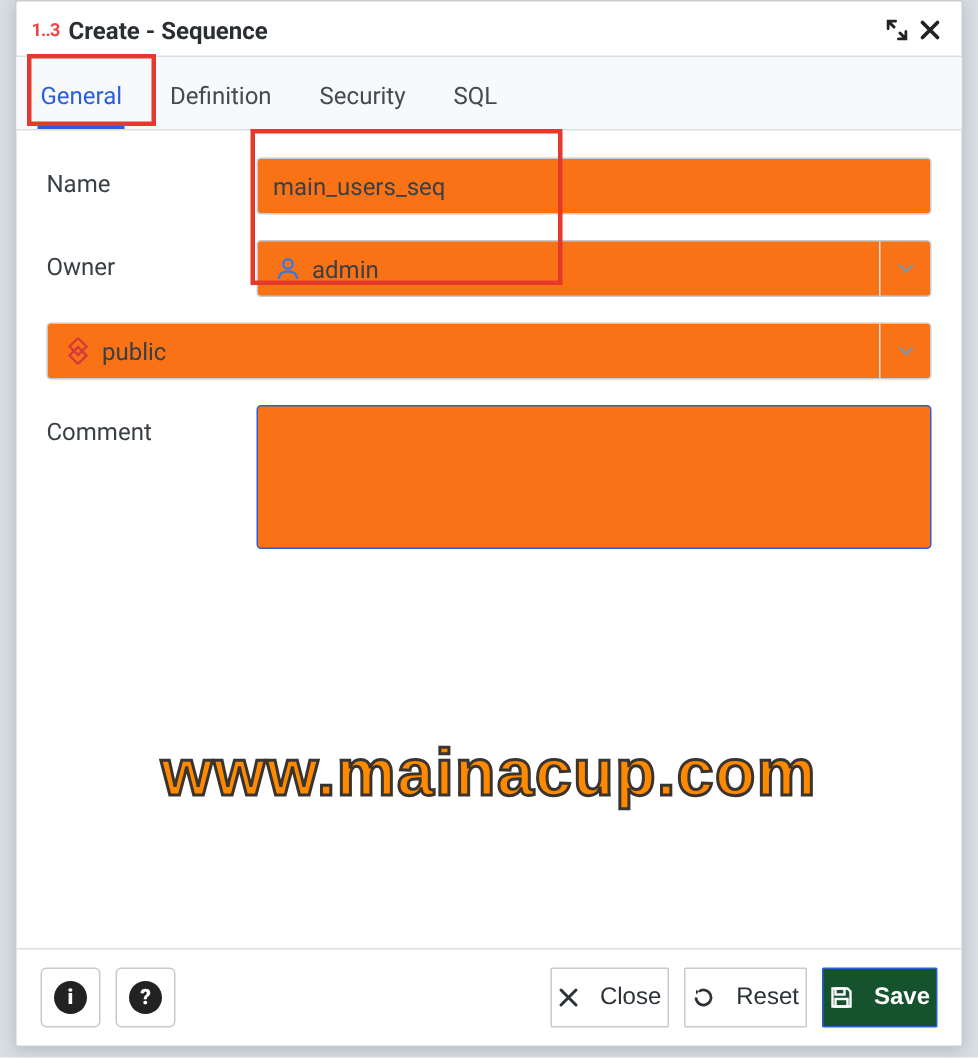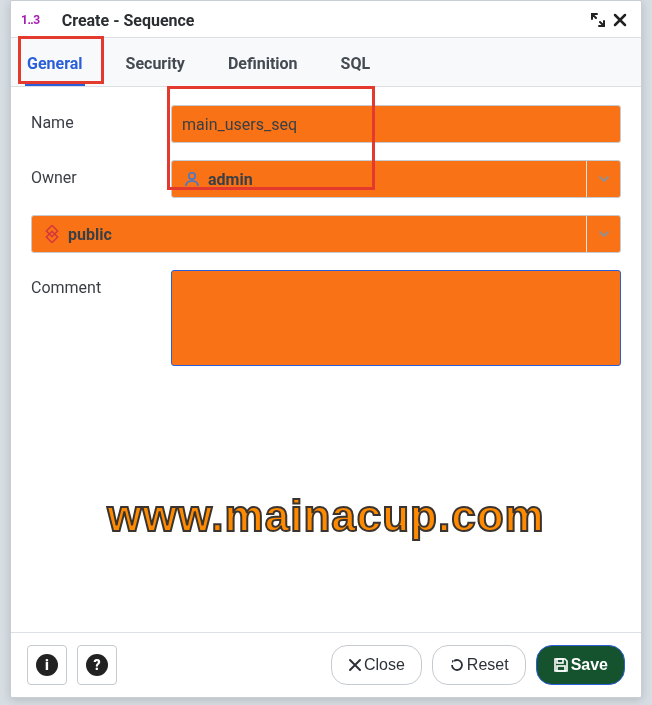--- a/index.html
+++ b/index.html
@@ -25,24 +25,24 @@
     display: flex;
     flex-direction: column;
   }
   .header {
     display: flex;
     align-items: center;
     padding: 8px 10px 6px 10px;
     border-bottom: 1px solid #dcdfe3;
   }
   .header-icon {
-    color: #a21caf;
+    color: #ef4444;
     font-weight: bold;
     font-size: 12px;
-    margin-right: 22px;
+    margin-right: 6px;
     letter-spacing: -0.5px;
   }
   .header-title {
     font-size: 16px;
     font-weight: 700;
     color: #2a2e33;
     flex: 1;
   }
   .header-btn {
     width: 22px;
@@ -50,24 +50,23 @@
     display: flex;
     align-items: center;
     justify-content: center;
     cursor: pointer;
     color: #222;
   }
   .tabs {
     display: flex;
     padding: 10px 14px 0 14px;
     border-bottom: 1px solid #dcdfe3;
-    gap: 39px;
+    gap: 28px;
     background: #f8f9fa;
     position: relative;
-    font-weight: bold;
   }
   .tab {
     padding: 6px 2px 10px 2px;
     font-size: 16px;
     color: #444a52;
     cursor: pointer;
     border-bottom: 3px solid transparent;
     position: relative;
   }
   .tab.active {
@@ -112,21 +111,20 @@
   .text-input {
     padding: 8px 10px;
     height: 38px;
   }
   .select-like {
     height: 38px;
     display: flex;
     align-items: center;
     position: relative;
     padding: 0 38px 0 10px;
-    font-weight: bold;
   }
   .select-icon {
     width: 20px;
     height: 20px;
     margin-right: 6px;
     display: flex;
     align-items: center;
     justify-content: center;
   }
   .select-caret {
@@ -186,29 +184,29 @@
     color: #fff;
     font-weight: 900;
     font-size: 14px;
     display: flex;
     align-items: center;
     justify-content: center;
   }
   .spacer { flex: 1; }
   .btn {
     height: 40px;
-    padding: 0 16px;
+    padding: 0 4px;
     border: 1px solid #c6cbd1;
     background: #fff;
-    border-radius: 16px;
+    border-radius: 1px;
     font-size: 16px;
     color: #2d3239;
     display: flex;
     align-items: center;
-    gap: 2px;
+    gap: 14px;
     cursor: pointer;
   }
   .btn.primary {
     background: #14532d;
     border-color: #2b5fd9;
     color: #fff;
     font-weight: 600;
   }
   svg { display: block; }
 </style>
@@ -227,22 +225,22 @@
     </div>
     <div class="header-btn">
       <svg width="14" height="14" viewBox="0 0 14 14">
           <path d="M2 2 L12 12 M12 2 L2 12" stroke="#222" stroke-width="2.5" stroke-linecap="round"></path>
         </svg>
     </div>
   </div>
 
   <div class="tabs">
     <div class="tab active">General</div>
+    <div class="tab">Definition</div>
     <div class="tab">Security</div>
-    <div class="tab">Definition</div>
     <div class="tab">SQL</div>
   </div>
 
   <div class="form-body">
 
     <div class="form-row">
       <div class="form-label">Name</div>
       <div class="form-control-wrap">
         <input class="text-input" type="text" value="main_users_seq" style="">
       </div>

